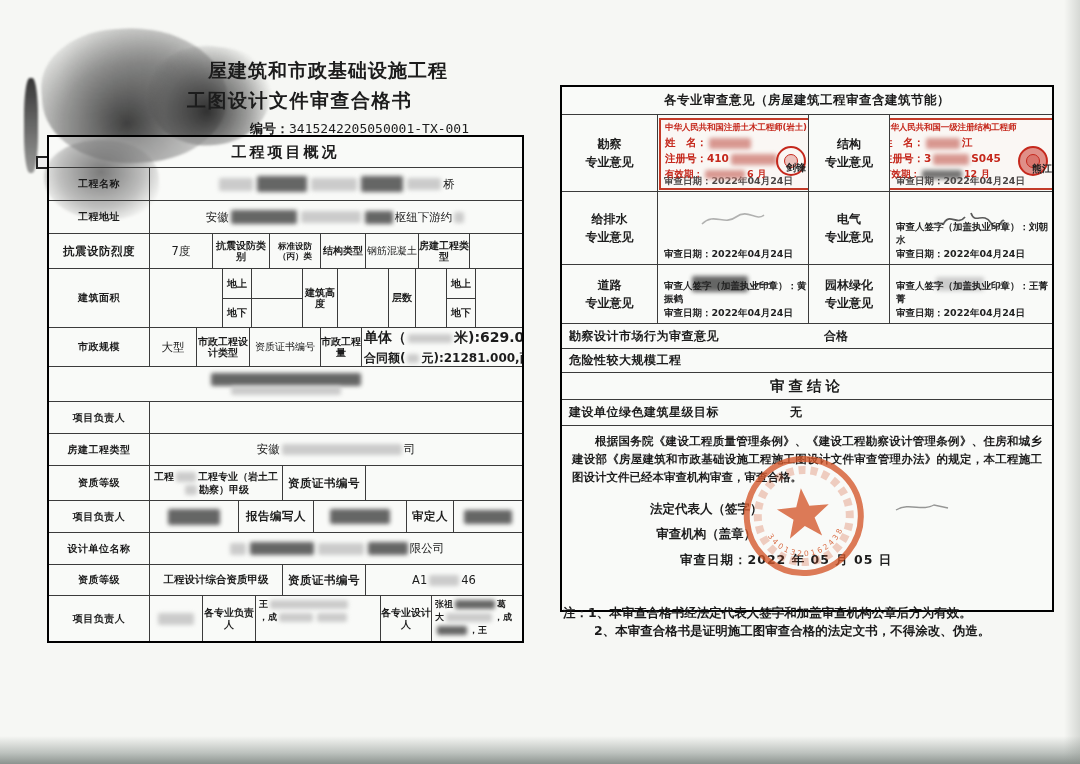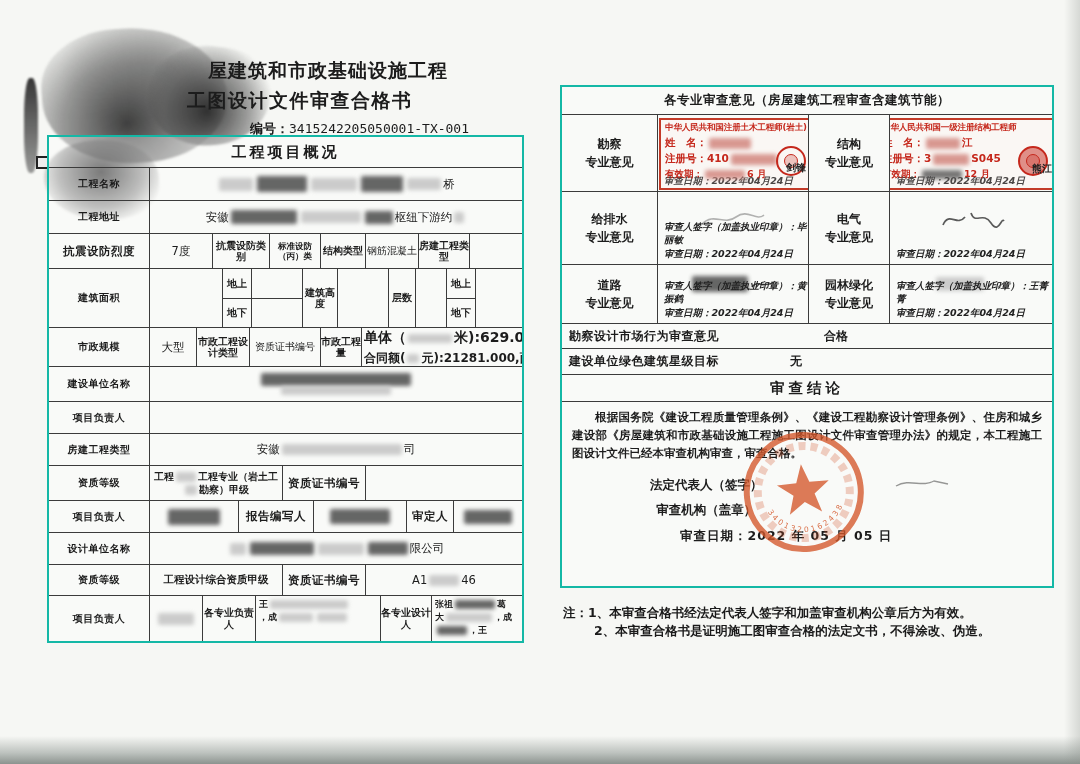--- a/index.html
+++ b/index.html
@@ -24,21 +24,21 @@
     background:radial-gradient(ellipse at 50% 40%,rgba(30,30,30,.9) 0%,rgba(70,70,70,.5) 52%,transparent 80%);}
   .b4{left:-6px;top:50px;width:14px;height:95px;border-radius:40%;
     background:linear-gradient(to bottom,rgba(20,20,20,.85),rgba(60,60,60,.5));}
   .bsq{position:absolute;left:6px;top:128px;width:9px;height:9px;border:2px solid #222;background:#eee;}
   
   .h-t1{position:absolute;left:178px;top:30px;font-size:19px;font-weight:700;letter-spacing:1px;}
   .h-t2{position:absolute;left:157px;top:60px;font-size:19px;font-weight:700;letter-spacing:1.5px;}
   .h-no{position:absolute;left:220px;top:92px;font-size:13px;font-weight:700;}
   .h-no .num{font-family:"DejaVu Sans Mono","Liberation Mono",monospace;font-weight:400;}
   
-  .tbl{position:absolute;border:2px solid #14b8a6;background:rgba(255,255,255,.35);}
+  .tbl{position:absolute;border:2px solid #000000;background:rgba(255,255,255,.35);}
   .ltab{left:17px;top:107px;width:473px;}
   .rtab{left:2px;top:29px;width:490px;}
   .row{display:flex;border-bottom:1px solid #3b3b3b;position:relative;}
   .row:last-child{border-bottom:none;}
   .c{border-right:1px solid #3b3b3b;display:flex;align-items:center;justify-content:center;
      text-align:center;overflow:hidden;position:relative;flex-direction:column;}
   .c:last-child{border-right:none;}
   .lab{font-weight:700;font-size:10px;letter-spacing:.5px;}
   .sm{font-size:10px;font-weight:700;line-height:1.15;}
   .xs{font-size:8.5px;font-weight:700;line-height:1.2;}
@@ -47,21 +47,21 @@
   .stack{display:flex;flex-direction:column;flex:1 1 auto;}
   .stack>div{flex:1;display:flex;align-items:center;justify-content:center;}
   .stack>div:first-child{border-bottom:1px solid #3b3b3b;}
   
   .rd{display:inline-block;vertical-align:middle;border-radius:2px;filter:blur(2px);background:#8d8d8d;opacity:.8;margin:0 2px;}
   .rdD{background:#565656;opacity:.9;}
   .rdL{background:#c0c0c0;opacity:.8;}
   
   .rt-title{font-weight:700;font-size:12.5px;letter-spacing:.5px;}
   .oplab{font-weight:700;font-size:12px;line-height:1.5;}
-  .sigline{position:absolute;left:6px;bottom:3px;text-align:left;font-size:9.5px;font-weight:700;line-height:1.45;color:#222;font-style:italic;}
+  .sigline{position:absolute;left:6px;bottom:3px;text-align:left;font-size:9.5px;font-weight:700;line-height:1.45;color:#222;}
   .stamp{position:absolute;border:2px solid #c33a28;color:#c5281c;background:rgba(255,235,230,.18);
          text-align:left;padding:2px 4px;z-index:3;}
   .stamp .st-t{font-size:8.6px;font-weight:700;white-space:nowrap;letter-spacing:-.2px;}
   .stamp .st-l{font-size:10.5px;font-weight:700;margin-top:2px;}
   .st-emblem{position:absolute;right:6px;top:26px;width:26px;height:26px;border:2px solid #c5281c;border-radius:50%;
     display:flex;align-items:center;justify-content:center;}
   .st-emblem::after{content:"";width:12px;height:12px;border:1.5px solid #c5281c;border-radius:50%;background:rgba(197,40,28,.25);}
   .blacksig{position:absolute;font-size:10px;font-weight:700;color:#222;z-index:4;}
   .fullrow{border-bottom:1px solid #3b3b3b;display:flex;align-items:center;position:relative;}
   .fullrow .fl{font-weight:700;font-size:12px;padding-left:7px;letter-spacing:.5px;}
@@ -171,21 +171,20 @@
           <div style="font-size:14px;font-weight:600;line-height:1.6;white-space:nowrap">
             <span>单体（</span><span class="rd rdL" style="width:44px;height:9px"></span><span>米):629.00,单项</span>
           </div>
           <div style="font-size:12px;font-weight:700;line-height:1.6;white-space:nowrap">
             <span>合同额(</span><span class="rd rdL" style="width:12px;height:9px"></span><span>元):21281.000,面积(平方米</span><span class="rd rdL" style="width:7px;height:9px"></span>
           </div>
         </div>
       </div>
 
       <div class="row" style="height:34px">
-        <div class="c lab" style="width:100px">建设单位名称</div>
         <div class="c" style="flex:1">
           <span class="rd rdD" style="width:150px;height:13px"></span>
           <span class="rd rdL" style="width:110px;height:9px"></span>
         </div>
       </div>
 
       <div class="row" style="height:31px">
         <div class="c lab" style="width:100px">项目负责人</div>
         <div class="c" style="flex:1"></div>
       </div>
@@ -313,33 +312,33 @@
       <div class="row" style="height:72px">
         <div class="c oplab" style="width:95px">
           <div>给排水</div>
             <div>专业意见</div>
         </div>
         <div class="c" style="width:150px">
           <svg class="sig" width="70" height="22" viewBox="0 0 70 22" style="margin-bottom:18px;opacity:.55">
             <path d="M4 16 C 16 4, 26 18, 38 9 S 58 14, 66 7" stroke="#777" stroke-width="1.6" fill="none"></path>
           </svg>
           <div class="sigline">
-            <div>审查人签字（加盖执业印章）：毕丽敏</div>
             <div>审查日期：2022年04月24日</div>
           </div>
         </div>
         <div class="c oplab" style="width:80px">
           <div>电气</div>
             <div>专业意见</div>
         </div>
         <div class="c" style="flex:1">
           <svg class="sig" width="72" height="26" viewBox="0 0 72 26" style="margin-bottom:16px;opacity:.8">
             <path d="M8 18 C 14 4, 22 20, 30 10 M 36 6 C 40 18, 48 4, 56 16 S 66 10, 69 14" stroke="#333" stroke-width="1.7" fill="none"></path>
           </svg>
           <div class="sigline">
+            <div>审查人签字（加盖执业印章）：刘朝水</div>
             <div>审查日期：2022年04月24日</div>
           </div>
         </div>
       </div>
 
       <div class="row" style="height:58px">
         <div class="c oplab" style="width:95px">
           <div>道路</div>
             <div>专业意见</div>
         </div>
@@ -369,28 +368,31 @@
             <div>审查日期：2022年04月24日</div>
           </div>
         </div>
       </div>
 
       <div class="fullrow" style="height:24px">
         <span class="fl">勘察设计市场行为审查意见</span>
         <span class="fv" style="left:262px">合格</span>
       </div>
 
+      <div class="fullrow" style="height:23px">
+        <span class="fl">危险性较大规模工程</span>
+      </div>
+
+      <div class="fullrow" style="height:26px;justify-content:center">
+        <span style="font-weight:700;font-size:14.5px;letter-spacing:4px">审查结论</span>
+      </div>
 
       <div class="fullrow" style="height:25px">
         <span class="fl">建设单位绿色建筑星级目标</span>
         <span class="fv" style="left:228px">无</span>
-      </div>
-
-      <div class="fullrow" style="height:26px;justify-content:center">
-        <span style="font-weight:700;font-size:14.5px;letter-spacing:4px">审查结论</span>
       </div>
 
       <div style="position:relative;height:184px">
         <div class="concl-body">根据国务院《建设工程质量管理条例》、《建设工程勘察设计管理条例》、住房和城乡建设部《房屋建筑和市政基础设施工程施工图设计文件审查管理办法》的规定，本工程施工图设计文件已经本审查机构审查，审查合格。</div>
 
         <div class="seal-lines">
           <div>法定代表人（签字）</div>
           <div>审查机构（盖章）</div>
         </div>
         <div class="seal-date">审查日期：2022 年 05 月 05 日</div>

